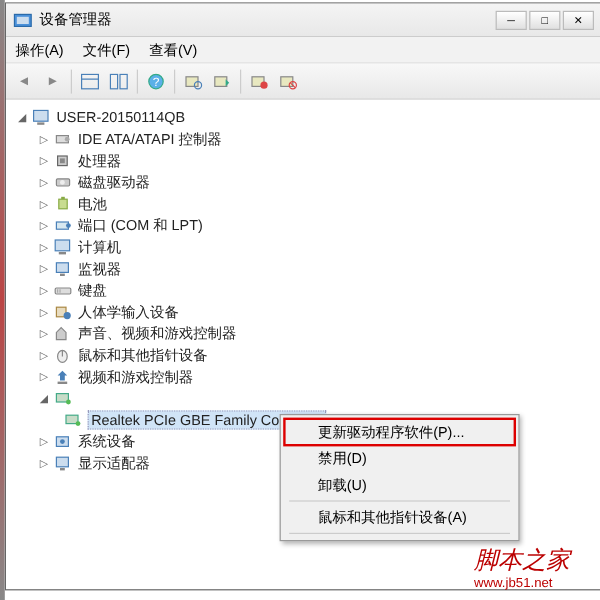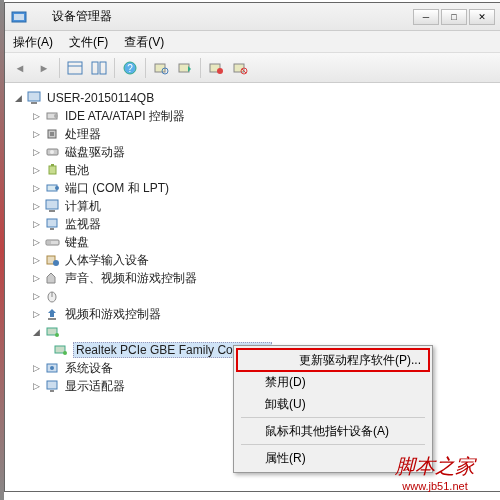--- a/index.html
+++ b/index.html
@@ -1,18 +1,18 @@
 <!DOCTYPE html>
 <html><head>
 <meta charset="utf-8">
 <style>
 * { box-sizing: border-box; margin: 0; padding: 0; font-family: "Microsoft YaHei", Tahoma, sans-serif; }
 body { background: #fff; width: 500px; height: 500px; overflow: hidden; position: relative; }
 .window { width: 498px; height: 490px; border: 1px solid #666; background: #fff; margin: 2px 0 0 4px; position: relative; }
-.titlebar { height: 28px; background: linear-gradient(#f4f4f4,#e8e8e8); border-bottom: 1px solid #ccc; display: flex; align-items: center; padding: 0 6px; font-size: 12px; gap: 19px; }
+.titlebar { height: 28px; background: linear-gradient(#f4f4f4,#e8e8e8); border-bottom: 1px solid #ccc; display: flex; align-items: center; padding: 0 6px; font-size: 12px; }
 .titlebar .t-icon { width: 16px; height: 14px; margin-right: 6px; display: inline-block; }
 .ctl { margin-left: auto; display: flex; gap: 2px; }
 .ctl span { width: 26px; height: 16px; border: 1px solid #bbb; background: linear-gradient(#fff,#e0e0e0); font-size: 9px; text-align: center; line-height: 14px; }
 .menubar { height: 22px; background: #f2f2f2; border-bottom: 1px solid #ddd; display: flex; font-size: 12px; }
 .menubar span { padding: 3px 8px; }
 .toolbar { height: 30px; background: linear-gradient(#f8f8f8,#e8e8e8); border-bottom: 1px solid #ccc; display: flex; align-items: center; padding: 0 4px; gap: 2px; }
 .toolbar .btn { width: 22px; height: 22px; border: 1px solid transparent; display: flex; align-items: center; justify-content: center; font-size: 11px; color: #888; }
 .toolbar .btn.e { color: #333; }
 .toolbar .sep { width: 1px; height: 20px; background: #ccc; margin: 0 2px; }
 .tree { padding: 6px 4px; font-size: 12px; color: #222; position: relative; }
@@ -20,23 +20,23 @@
 .node.l1 { padding-left: 22px; }
 .node.l2 { padding-left: 44px; }
 .exp { width: 11px; height: 11px; margin-right: 3px; font-size: 9px; text-align: center; line-height: 11px; }
 .exp.tri { color: #666; }
 .ico { width: 16px; height: 14px; margin-right: 4px; display: inline-block; }
 .lbl { white-space: nowrap; }
 .sel { background: #d0e4f7; border: 1px dotted #99b; padding: 0 2px; }
 .ctxmenu { position: absolute; left: 228px; top: 342px; width: 200px; background: #f0f0f0; border: 1px solid #999; box-shadow: 2px 2px 4px rgba(0,0,0,.3); font-size: 12px; padding: 3px; }
 .ctxmenu .mi { height: 22px; padding: 3px 8px 3px 28px; }
 .ctxmenu .sep { height: 1px; background: #ccc; margin: 2px 4px; }
-.ctxmenu .hl { outline: 2px solid #d00; outline-offset: -1px; text-align: right; }
+.ctxmenu .hl { outline: 2px solid #d00; outline-offset: -1px; }
 .watermark { position: absolute; right: 25px; bottom: 8px; color: #b00; font-size: 20px; font-style: italic; font-family: "KaiTi",serif; }
-.watermark a { color: #b00; font-size: 11px; display: block; text-align: center; font-style: normal; }
+.watermark a { color: #b00; font-size: 11px; display: block; text-align: left; font-style: normal; }
 .left-edge { position: absolute; left: 0; top: 0; width: 4px; height: 500px; background: linear-gradient(#888,#b44,#888); }
 svg { display: block; }
 </style>
 </head>
 <body>
 
 <div class="left-edge"></div>
 
 <div class="window">
   <div class="titlebar">
@@ -225,20 +225,21 @@
     <span class="lbl">声音、视频和游戏控制器</span>
         </div>
         <div class="node l1">
     <span class="exp tri">▷</span>
     <span class="ico">
             <svg viewBox="0 0 16 14">
               <ellipse cx="7" cy="8" rx="4" ry="5" fill="#eee" stroke="#888"></ellipse>
               <line x1="7" y1="3" x2="7" y2="8" stroke="#888"></line>
             </svg>
           </span>
+    <span class="lbl">鼠标和其他指针设备</span>
         </div>
         <div class="node l1">
     <span class="exp tri">▷</span>
     <span class="ico">
             <svg viewBox="0 0 16 14">
               <path d="M3 6 L7 2 L11 6 L9 6 L9 10 L5 10 L5 6 Z" fill="#4a80b8"></path>
               <rect x="3" y="11" width="8" height="2" fill="#888"></rect>
             </svg>
           </span>
     <span class="lbl">视频和游戏控制器</span>
@@ -286,20 +287,19 @@
       </div>
   </div>
 
   <div class="ctxmenu">
     <div class="mi hl">更新驱动程序软件(P)...</div>
     <div class="mi">禁用(D)</div>
     <div class="mi">卸载(U)</div>
     <div class="sep"></div>
     <div class="mi">鼠标和其他指针设备(A)</div>
     <div class="sep"></div>
-    <div class="mi">属性(R)</div>
   </div>
 </div>
 
 <div class="watermark">
   <span>脚本之家</span>
   <a>www.jb51.net</a>
 </div>
 
 </body></html>

